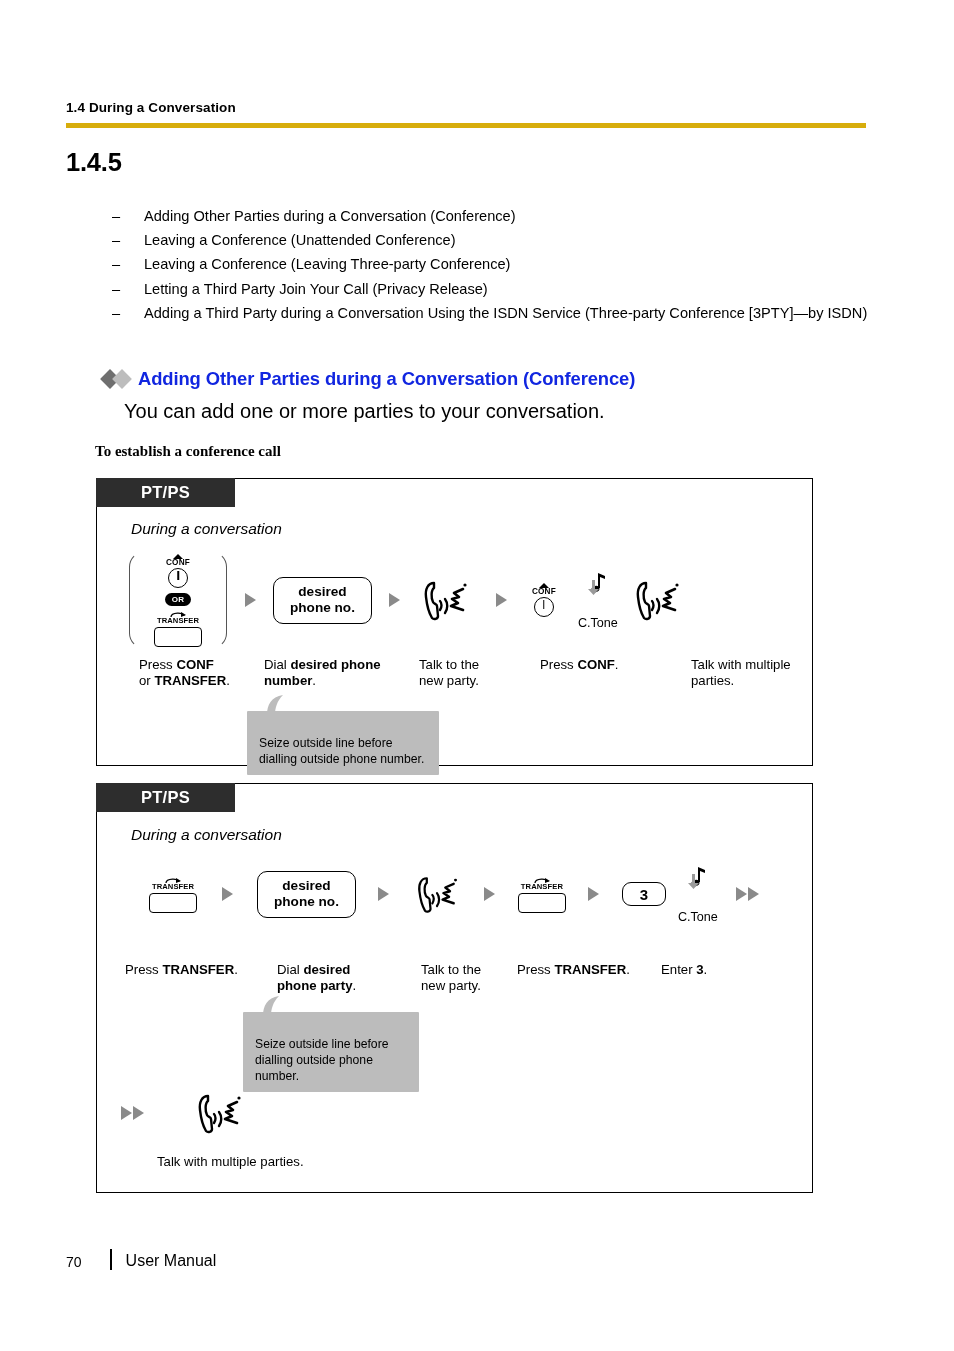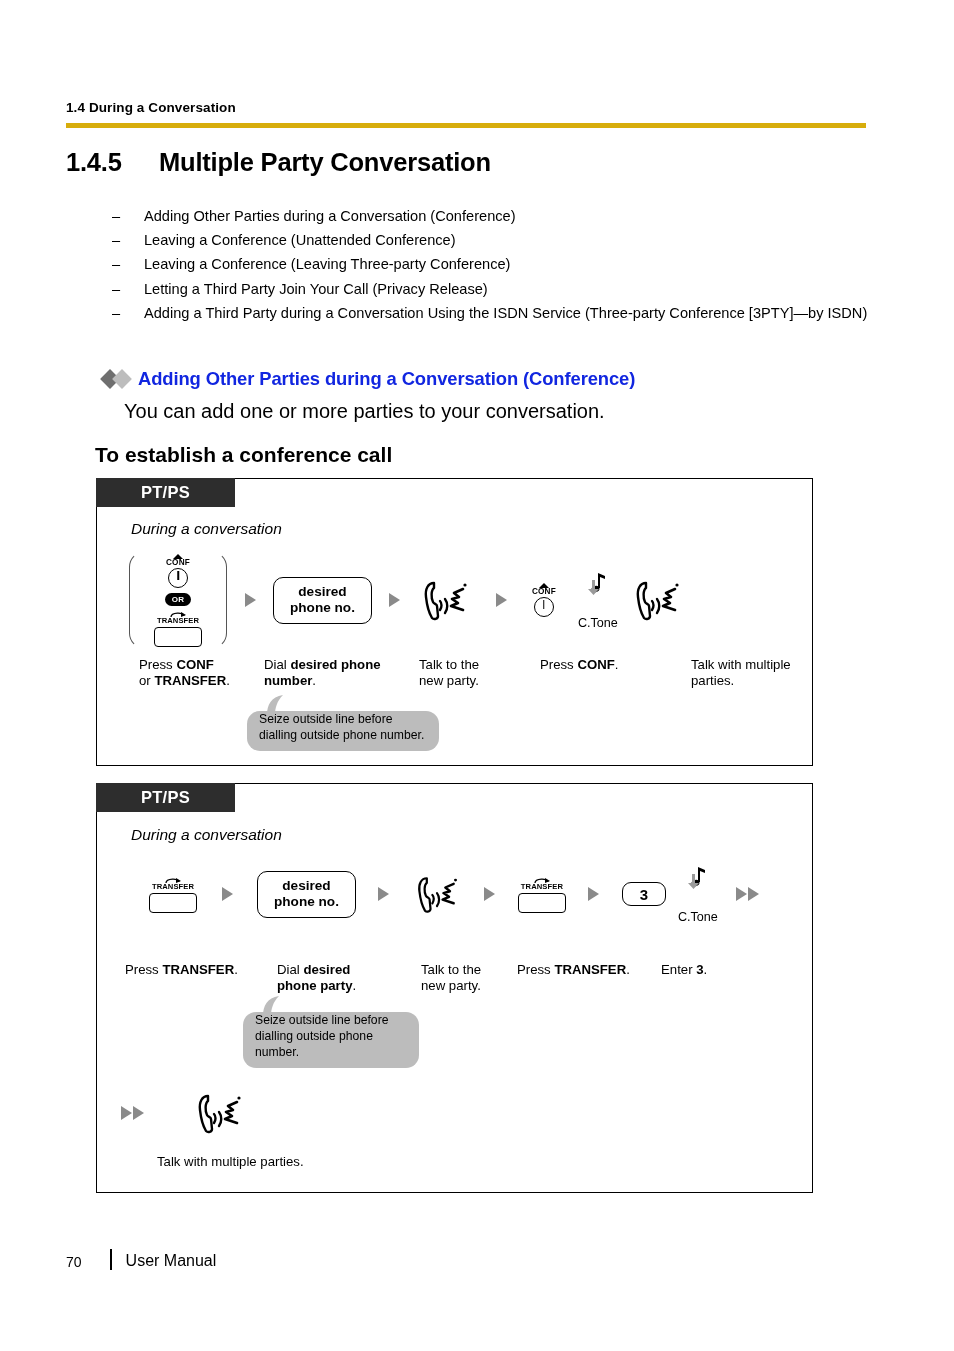--- a/index.html
+++ b/index.html
@@ -85,22 +85,23 @@
   }
   .blue-sub {
     position: absolute;
     left: 124px; top: 400px;
     font-size: 20px;
     text-align: center;
   }
   .bold-sub {
     position: absolute;
     left: 95px; top: 443px;
-    font-size: 21px;
+    font-size: 15px;
     font-weight: bold;
+    font-family: Liberation Serif, serif;
   }
 
   
   .proc-box {
     position: absolute;
     border: 1.6px solid #000;
     background: #fff;
   }
   #box1 { left: 96px; top: 478px; width: 717px; height: 288px; }
   #box2 { left: 96px; top: 783px; width: 717px; height: 410px; }
@@ -245,24 +246,24 @@
     position: absolute;
     font-size: 13.2px;
     line-height: 16px;
   }
   .caption b { font-weight: bold; }
 
   
   .callout {
     position: absolute;
     background: #bcbcbc;
-    border-radius: 13px;
+    border-radius: 1px;
     font-size: 12.2px;
     line-height: 16px;
-    padding: 0 12px 8px 12px;
+    padding: 24px 12px 8px 12px;
     color: #000;
   }
   .callout .tail {
     position: absolute;
     left: 16px; top: -16px;
     width: 26px; height: 20px;
     overflow: hidden;
   }
   .callout .tail svg { display:block; }
 
@@ -280,21 +281,20 @@
   .footlabel { font-size: 16px; }
 </style>
 </head>
 <body>
 
 <div class="running-head">1.4 During a Conversation</div>
 <div class="head-rule"></div>
 
 <div class="chapter">
   <span class="chapter-num">1.4.5</span>
-  <span class="chapter-title">Multiple Party Conversation</span>
 </div>
 
 <div class="dash-list">
   <div class="dash-item">
     <span class="dash-mark">–</span>
     <span class="dash-text">Adding Other Parties during a Conversation (Conference)</span>
   </div>
   <div class="dash-item">
     <span class="dash-mark">–</span>
     <span class="dash-text">Leaving a Conference (Unattended Conference)</span>

